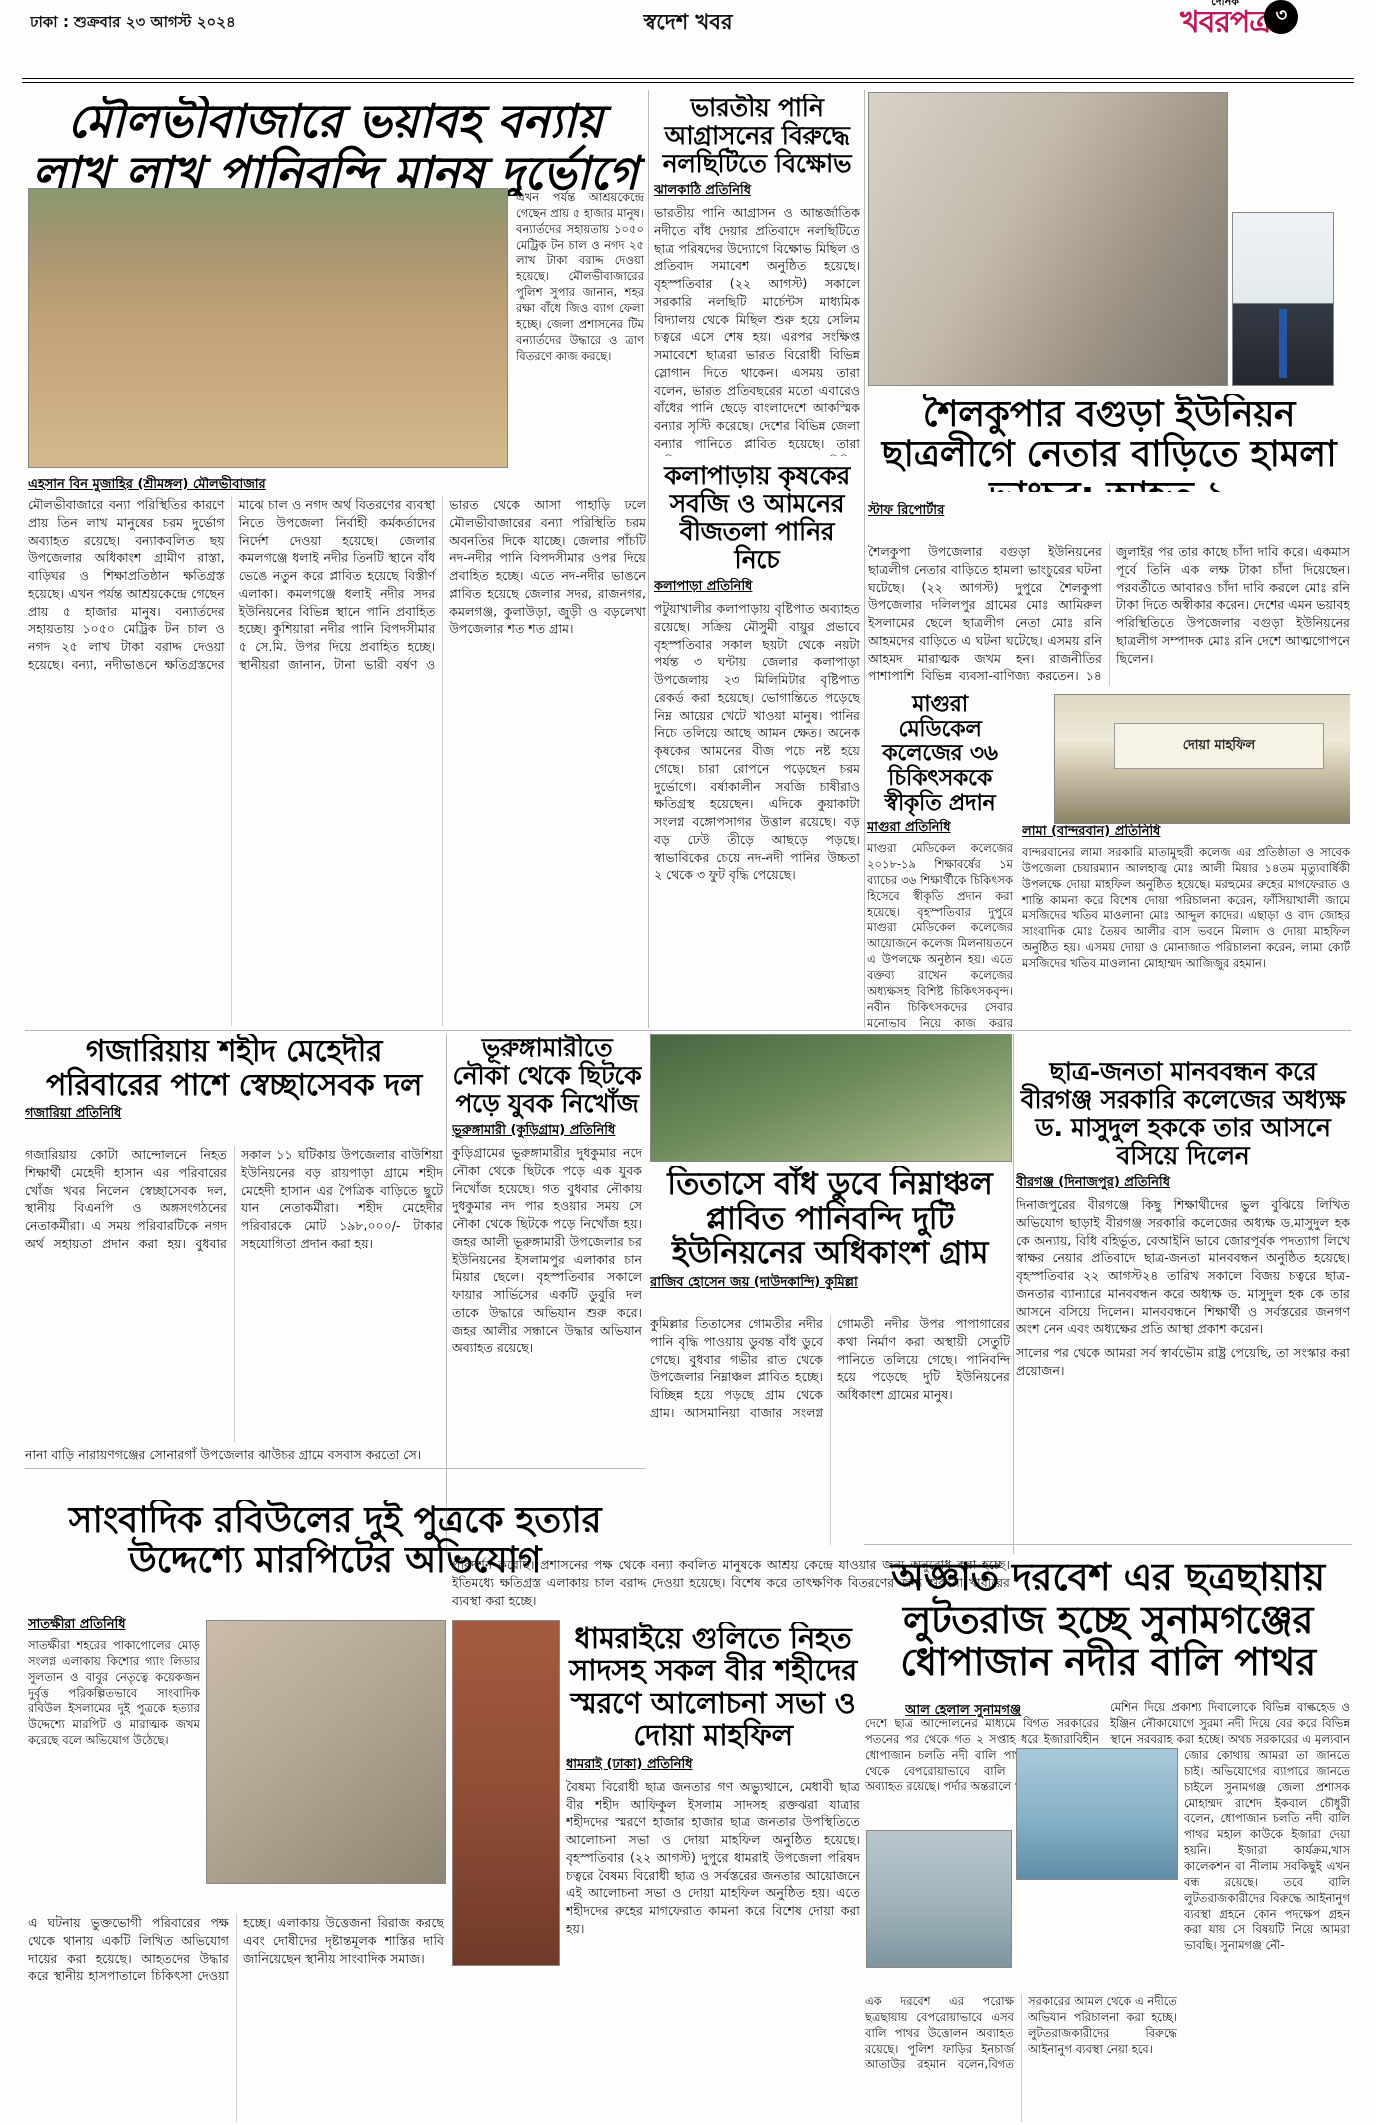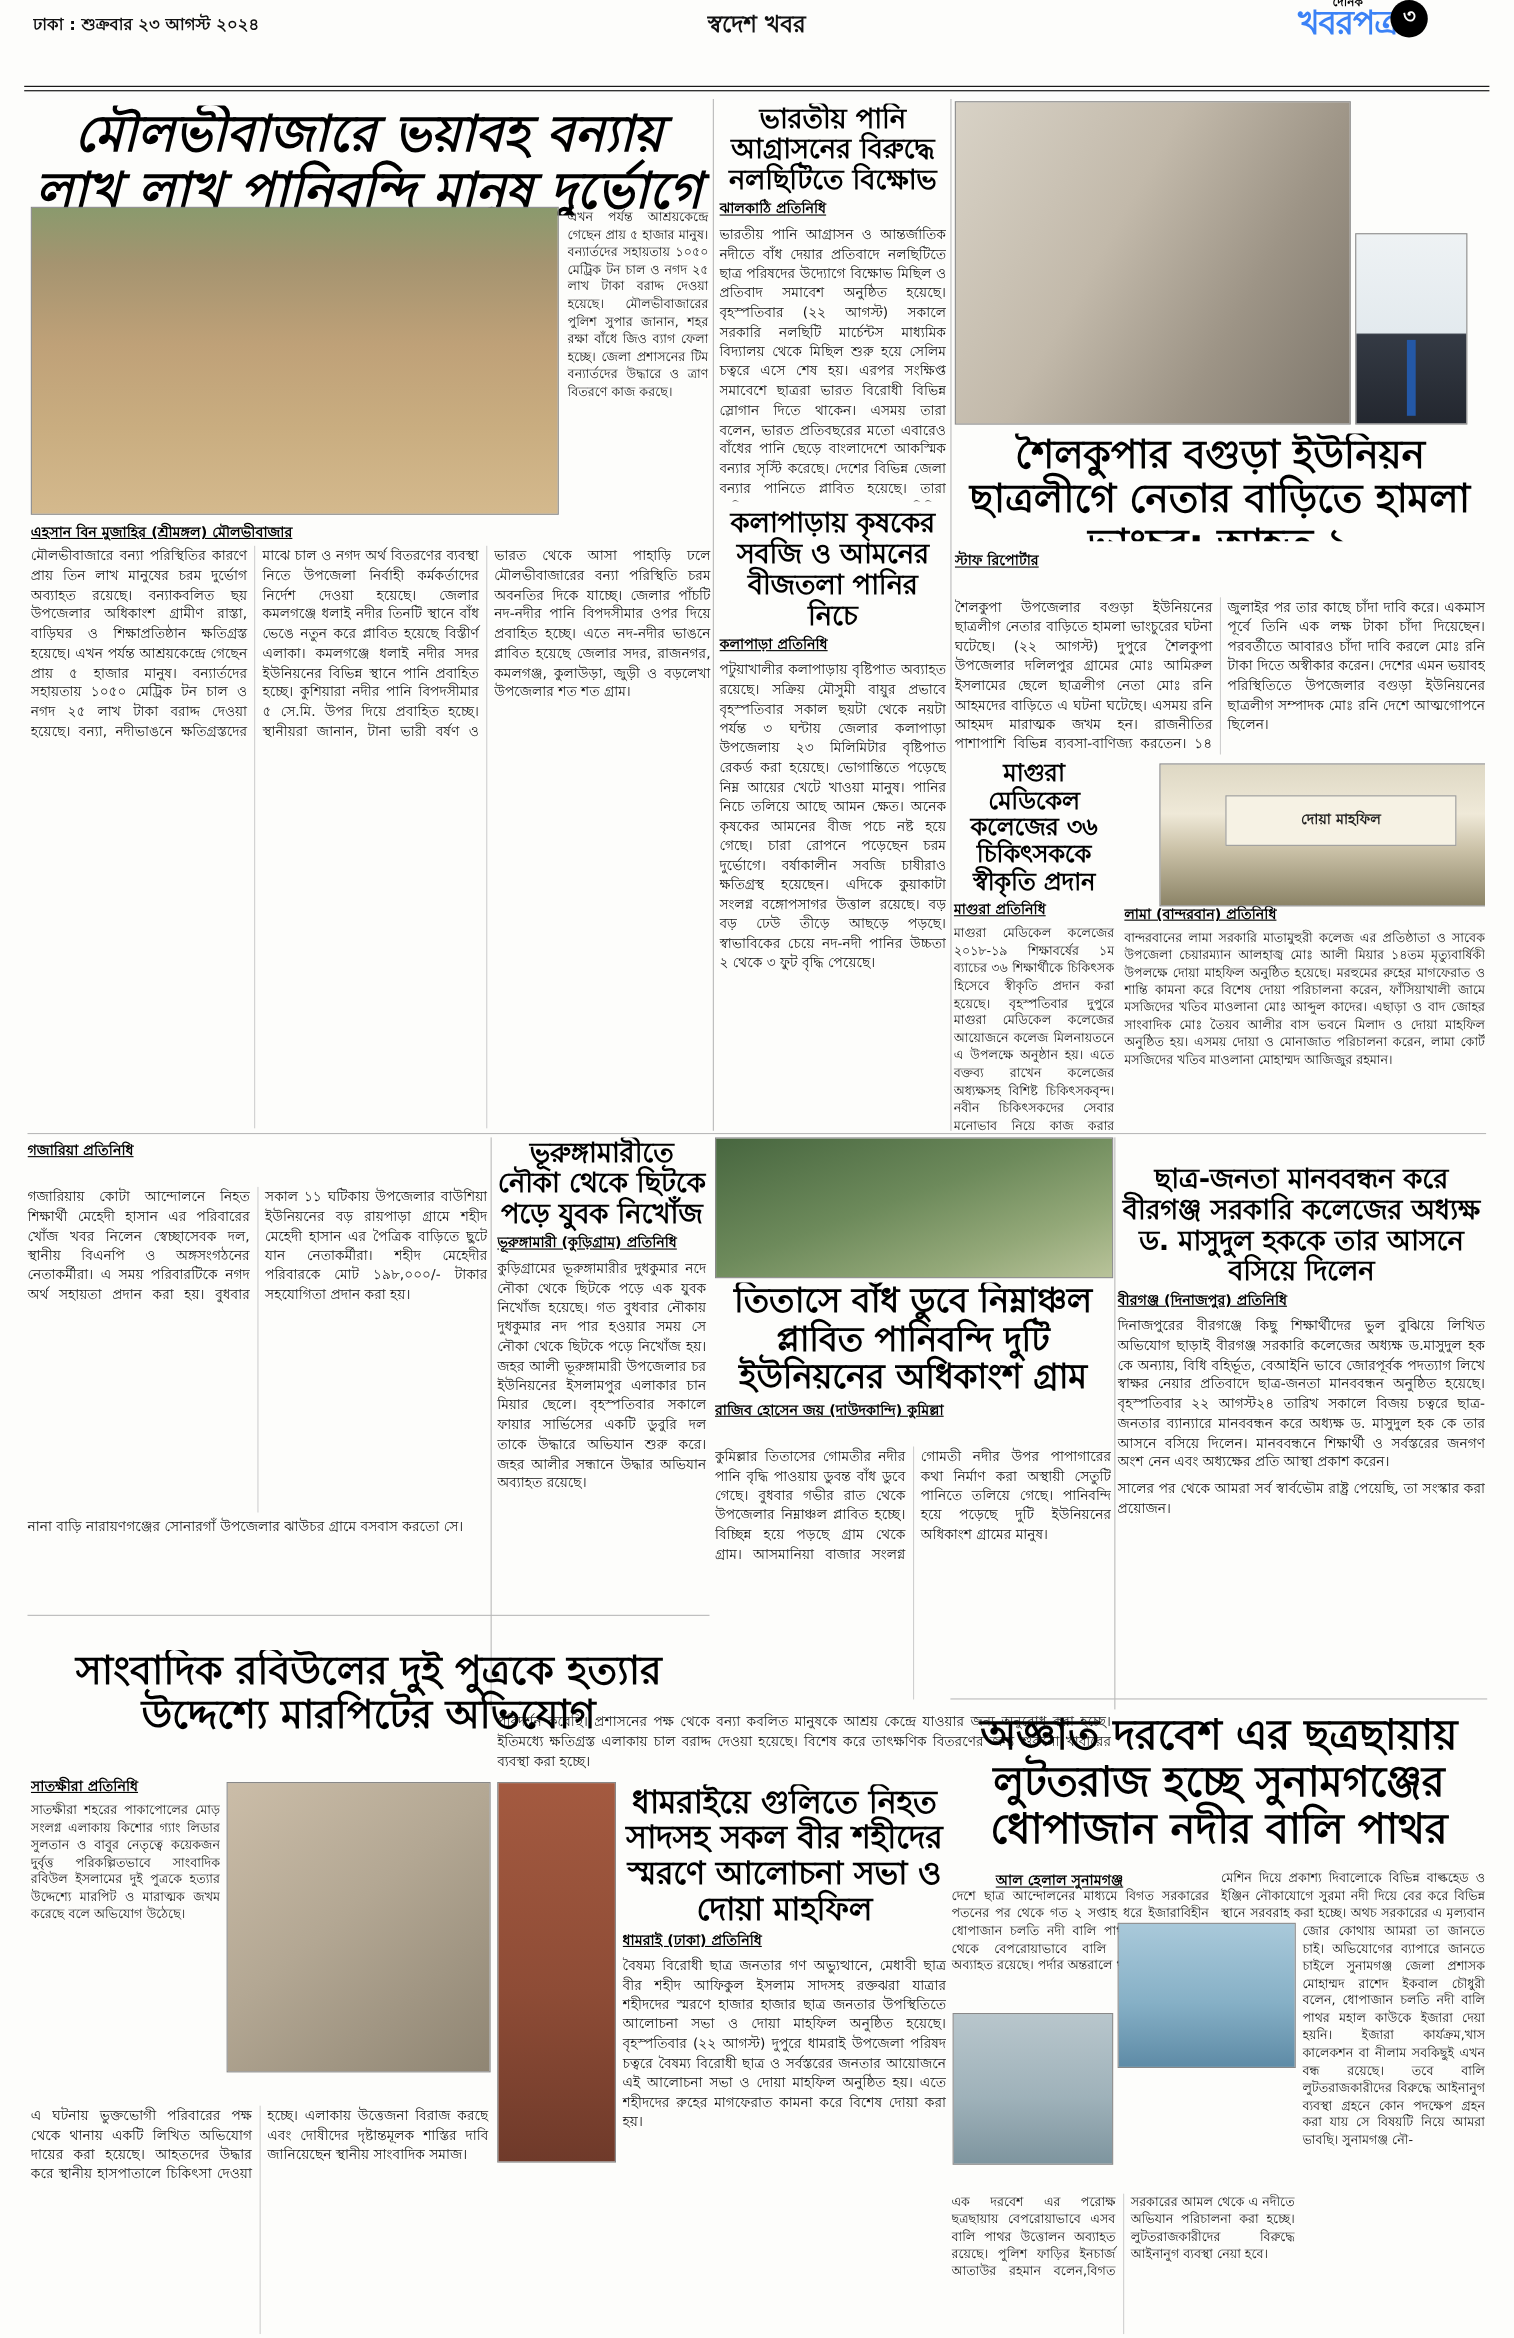--- a/index.html
+++ b/index.html
@@ -24,21 +24,21 @@
   .ph-dua{background:linear-gradient(180deg,#ded8c4 0%,#efe9d8 35%,#cbc2a8 60%,#8c8467 100%);margin-left:32px;}
   .ph-umbrella{background:linear-gradient(160deg,#47663f 0%,#6d8a5b 45%,#93a878 75%,#b9c39a 100%);}
   .ph-satkhira{background:linear-gradient(140deg,#cbbda8 0%,#b3a793 45%,#8f8573 100%);}
   .ph-gate{background:linear-gradient(180deg,#a45a40 0%,#8e4c36 55%,#6f3a2a 100%);}
   .ph-hut{background:linear-gradient(180deg,#b8c6cc 0%,#9fb2ba 55%,#7e959f 100%);}
   .ph-boats{background:linear-gradient(180deg,#a9c9da 0%,#86b0c6 55%,#5e8ba6 100%);}
   .tie{position:absolute;left:46%;top:56%;width:8%;height:40%;background:#2458a6;}
   .banner{position:absolute;left:18%;top:22%;width:64%;height:34%;background:#f6f2e4;border:1px solid #999;
           display:flex;align-items:center;justify-content:center;font-weight:800;font-size:13px;color:#222;}
   .brand-wrap{position:absolute;display:flex;align-items:center;}
-  .brand-txt{font-weight:800;font-size:30px;letter-spacing:-1px;color:#3b82f6;line-height:1;}
+  .brand-txt{font-weight:800;font-size:30px;letter-spacing:-1px;color:#be185d;line-height:1;}
   .brand-top{font-weight:700;font-size:11px;text-align:center;color:#000;line-height:1;}
   .pagenum{width:34px;height:34px;border-radius:50%;background:#000;color:#fff;display:flex;align-items:center;
            justify-content:center;font-weight:800;font-size:18px;margin-left:-6px;}
 </style>
 </head>
 <body>
 
 <div class="abs" style="left:0;top:36;width:1376px;height:44px;">
   <div class="abs" style="left:30px;top:10px;width:320px;font-weight:700;font-size:15px;">ঢাকা : শুক্রবার ২৩ আগস্ট ২০২৪</div>
   <div class="abs" style="left:538px;top:6px;width:300px;text-align:center;font-weight:800;font-size:21px;">স্বদেশ খবর</div>
@@ -103,20 +103,21 @@
 </div>
 
 <div class="abs" style="left:1016px;top:1058px;width:334px;height:486px;">
   <div class="hl" style="font-size:25px;">ছাত্র-জনতা মানববন্ধন করে বীরগঞ্জ সরকারি কলেজের অধ্যক্ষ ড. মাসুদুল হককে তার আসনে বসিয়ে দিলেন</div>
   <div class="byline">বীরগঞ্জ (দিনাজপুর) প্রতিনিধি</div>
   <div class="bt">দিনাজপুরের বীরগঞ্জে কিছু শিক্ষার্থীদের ভুল বুঝিয়ে লিখিত অভিযোগ ছাড়াই বীরগঞ্জ সরকারি কলেজের অধ্যক্ষ ড.মাসুদুল হক কে অন্যায়, বিধি বহির্ভূত, বেআইনি ভাবে জোরপূর্বক পদত্যাগ লিখে স্বাক্ষর নেয়ার প্রতিবাদে ছাত্র-জনতা মানববন্ধন অনুষ্ঠিত হয়েছে। বৃহস্পতিবার ২২ আগস্ট২৪ তারিখ সকালে বিজয় চত্বরে ছাত্র-জনতার ব্যান্যারে মানববন্ধন করে অধ্যক্ষ ড. মাসুদুল হক কে তার আসনে বসিয়ে দিলেন। মানববন্ধনে শিক্ষার্থী ও সর্বস্তরের জনগণ অংশ নেন এবং অধ্যক্ষের প্রতি আস্থা প্রকাশ করেন।</div>
   <div class="bt" style="margin-top:6px;">সালের পর থেকে আমরা সর্ব স্বার্বভৌম রাষ্ট্র পেয়েছি, তা সংস্কার করা প্রয়োজন।</div>
 </div>
 
 <div class="abs" style="left:25px;top:1034px;width:418px;height:432px;">
+  <div class="hl" style="font-size:30px;">গজারিয়ায় শহীদ মেহেদীর পরিবারের পাশে স্বেচ্ছাসেবক দল</div>
   <div class="byline">গজারিয়া প্রতিনিধি</div>
   <div class="bt cols2" style="height:296px;">গজারিয়ায় কোটা আন্দোলনে নিহত শিক্ষার্থী মেহেদী হাসান এর পরিবারের খোঁজ খবর নিলেন স্বেচ্ছাসেবক দল, স্থানীয় বিএনপি ও অঙ্গসংগঠনের নেতাকর্মীরা। এ সময় পরিবারটিকে নগদ অর্থ সহায়তা প্রদান করা হয়। বুধবার সকাল ১১ ঘটিকায় উপজেলার বাউশিয়া ইউনিয়নের বড় রায়পাড়া গ্রামে শহীদ মেহেদী হাসান এর পৈত্রিক বাড়িতে ছুটে যান নেতাকর্মীরা। শহীদ মেহেদীর পরিবারকে মোট ১৯৮,০০০/- টাকার সহযোগিতা প্রদান করা হয়।</div>
   <div class="bt" style="margin-top:4px;">নানা বাড়ি নারায়ণগঞ্জের সোনারগাঁ উপজেলার ঝাউচর গ্রামে বসবাস করতো সে।</div>
 </div>
 
 <div class="abs" style="left:452px;top:1034px;width:190px;height:518px;">
   <div class="hl" style="font-size:25px;">ভূরুঙ্গামারীতে নৌকা থেকে ছিটকে পড়ে যুবক নিখোঁজ</div>
   <div class="byline">ভূরুঙ্গামারী (কুড়িগ্রাম) প্রতিনিধি</div>
   <div class="bt">কুড়িগ্রামের ভূরুঙ্গামারীর দুধকুমার নদে নৌকা থেকে ছিটকে পড়ে এক যুবক নিখোঁজ হয়েছে। গত বুধবার নৌকায় দুধকুমার নদ পার হওয়ার সময় সে নৌকা থেকে ছিটকে পড়ে নিখোঁজ হয়। জহর আলী ভূরুঙ্গামারী উপজেলার চর ইউনিয়নের ইসলামপুর এলাকার চান মিয়ার ছেলে। বৃহস্পতিবার সকালে ফায়ার সার্ভিসের একটি ডুবুরি দল তাকে উদ্ধারে অভিযান শুরু করে। জহর আলীর সন্ধানে উদ্ধার অভিযান অব্যাহত রয়েছে।</div>
 </div>

